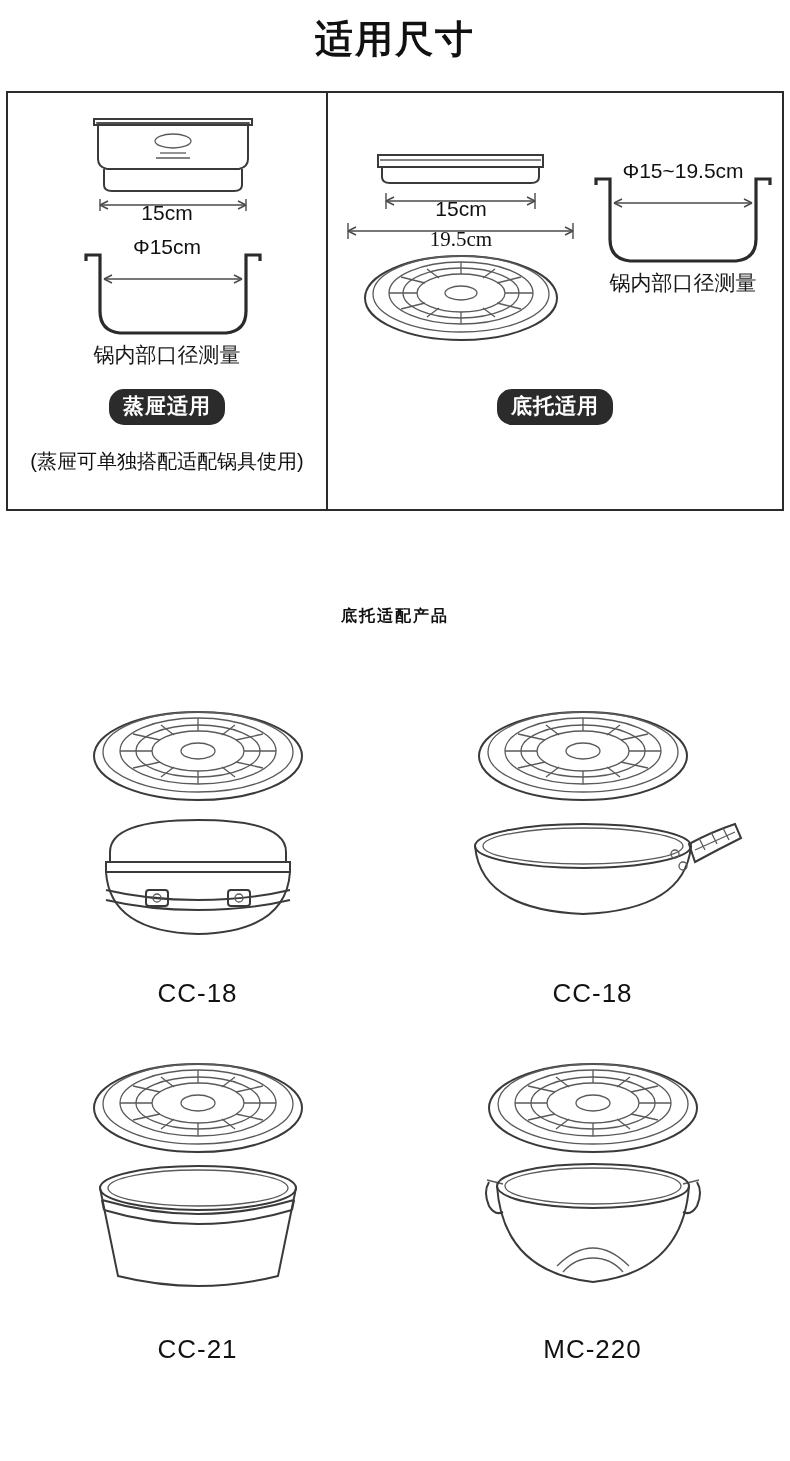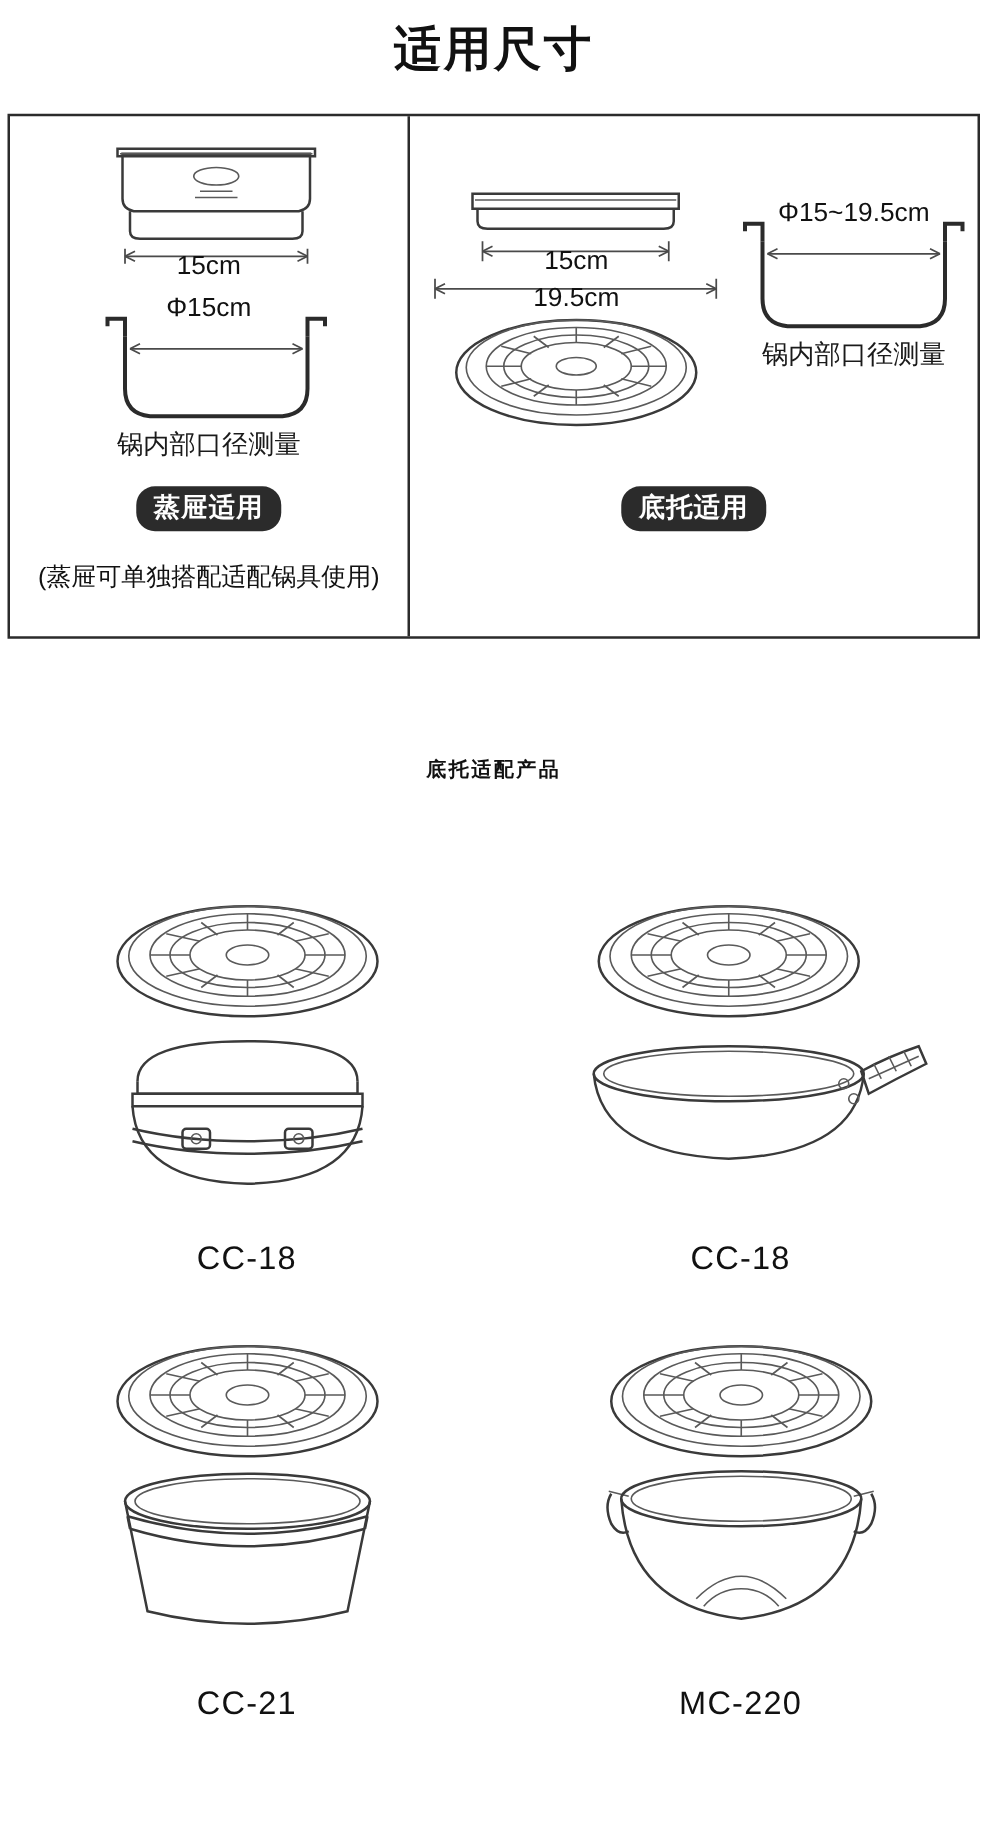--- a/index.html
+++ b/index.html
@@ -65,21 +65,21 @@
     display: grid;
     grid-template-columns: 1fr 1fr;
     grid-template-rows: 330px 330px;
     row-gap: 26px;
   }
   .product-cell {
     position: relative;
     display: flex;
     flex-direction: column;
     align-items: center;
-    justify-content: center;
+    justify-content: flex-start;
   }
   .product-art { position: relative; width: 300px; height: 268px; }
   .product-label {
     font-size: 26px;
     color: #111;
     margin-top: 6px;
     letter-spacing: 1px;
   }
 
   svg { display: block; }
@@ -173,21 +173,21 @@
         <path class="ln-thick" d="M268 92 L268 86 L282 86 L282 100"></path>
         <path class="ln-thick" d="M442 92 L442 86 L428 86 L428 100"></path>
         <path class="ln-thick" d="M282 100 L282 146 Q282 166 302 168 L408 168 Q428 166 428 146 L428 100"></path>
         <path class="ln-dim" d="M286 110 L424 110"></path>
         <path class="ln-dim" d="M286 110 L294 106 M286 110 L294 114"></path>
         <path class="ln-dim" d="M424 110 L416 106 M424 110 L416 114"></path>
       </svg>
 
       <div class="dim-label" style="left:58px;width:150px;top:104px;text-align:center;">15cm</div>
 
-      <div class="dim-label" style="left:20px;width:226px;top:134px;text-align:center;">19.5cm</div>
+      <div class="dim-label" style="left:20px;width:226px;top:134px;text-align:center;font-family:Liberation Serif, serif;">19.5cm</div>
 
       <div class="dim-label" style="left:268px;width:174px;top:66px;text-align:center;">Φ15~19.5cm</div>
 
       <div style="position:absolute;left:258px;width:194px;top:176px;text-align:center;font-size:21px;">锅内部口径测量</div>
 
       <div class="cap-wrap" style="top:296px;">
         <span class="badge">底托适用</span>
       </div>
     </div>
   </div>

